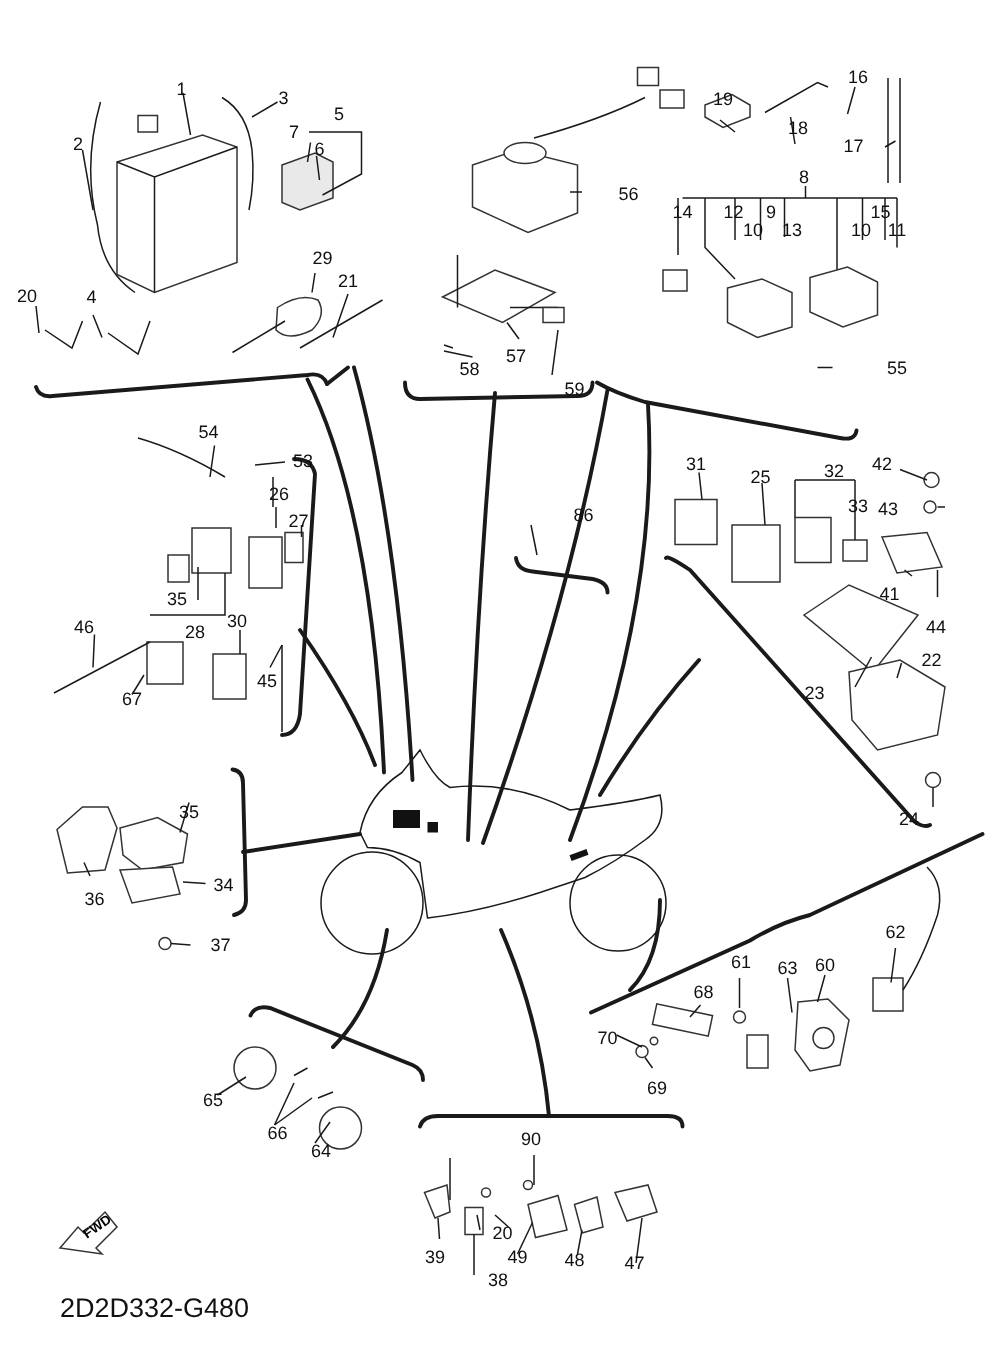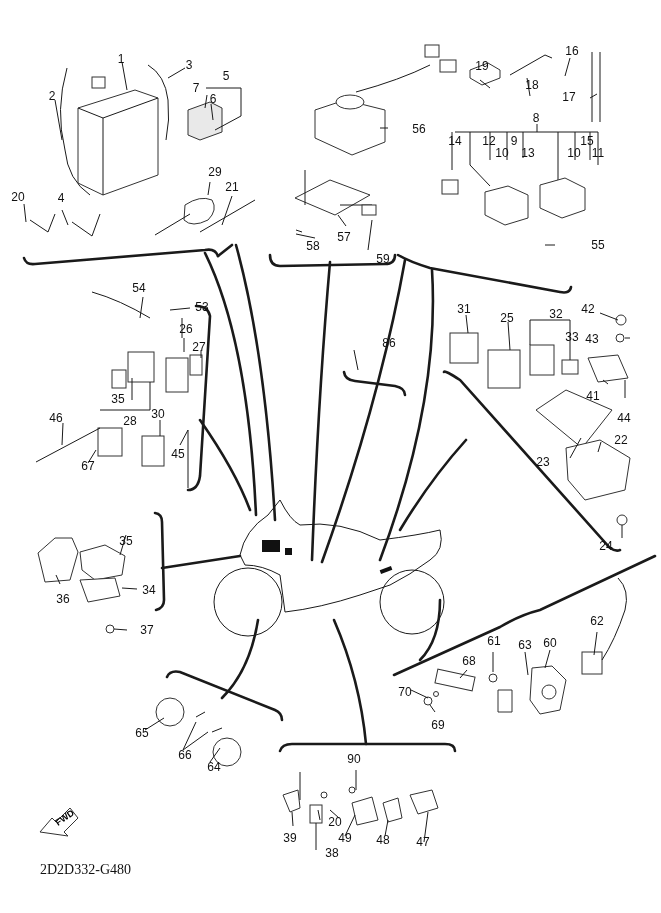--- a/index.html
+++ b/index.html
@@ -6,21 +6,21 @@
   body { width:661px; height:913px; position:relative; overflow:hidden;
          font-family:"Liberation Sans", sans-serif; }
   #diagram { position:absolute; left:0; top:0; width:661px; height:913px; }
   .ln { stroke:#1a1a1a; fill:none; stroke-width:1; }
   .thick { stroke:#1a1a1a; fill:none; stroke-width:2.6; stroke-linecap:round; }
   .part { stroke:#333; fill:#fff; stroke-width:1; }
   .partg { stroke:#333; fill:#e9e9e9; stroke-width:1; }
   .blk { fill:#111; stroke:none; }
   .lbl { position:absolute; font-size:12px; color:#111; line-height:12px;
          white-space:nowrap; transform:translate(-50%,-50%); }
-  .code { position:absolute; left:40px; top:862px; font-size:14px; color:#111;font-family:Liberation Serif, serif; }
+  .code { position:absolute; left:40px; top:862px; font-size:18px; color:#111; }
 </style>
 </head>
 <body>
 
 <svg id="diagram" viewBox="0 0 661 913" xmlns="http://www.w3.org/2000/svg">
 
   <g>
     <path class="thick" d="M24 258 Q26 265 35 264 L205 250 Q215 248 218 256"></path>
     <path class="thick" d="M218 256 L232 245"></path>
     <path class="thick" d="M270 255 Q270 266 280 266 L385 264 Q395 264 395 255"></path>

